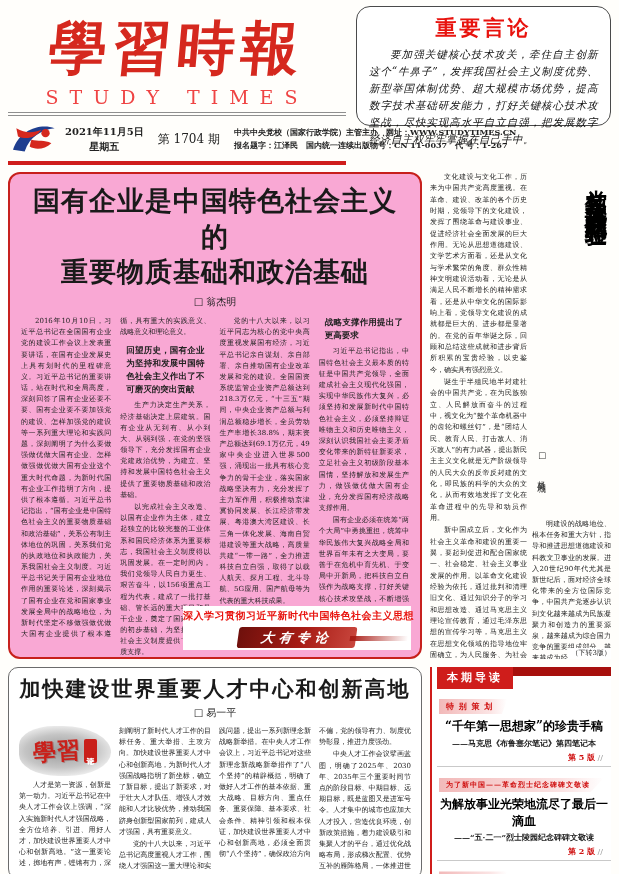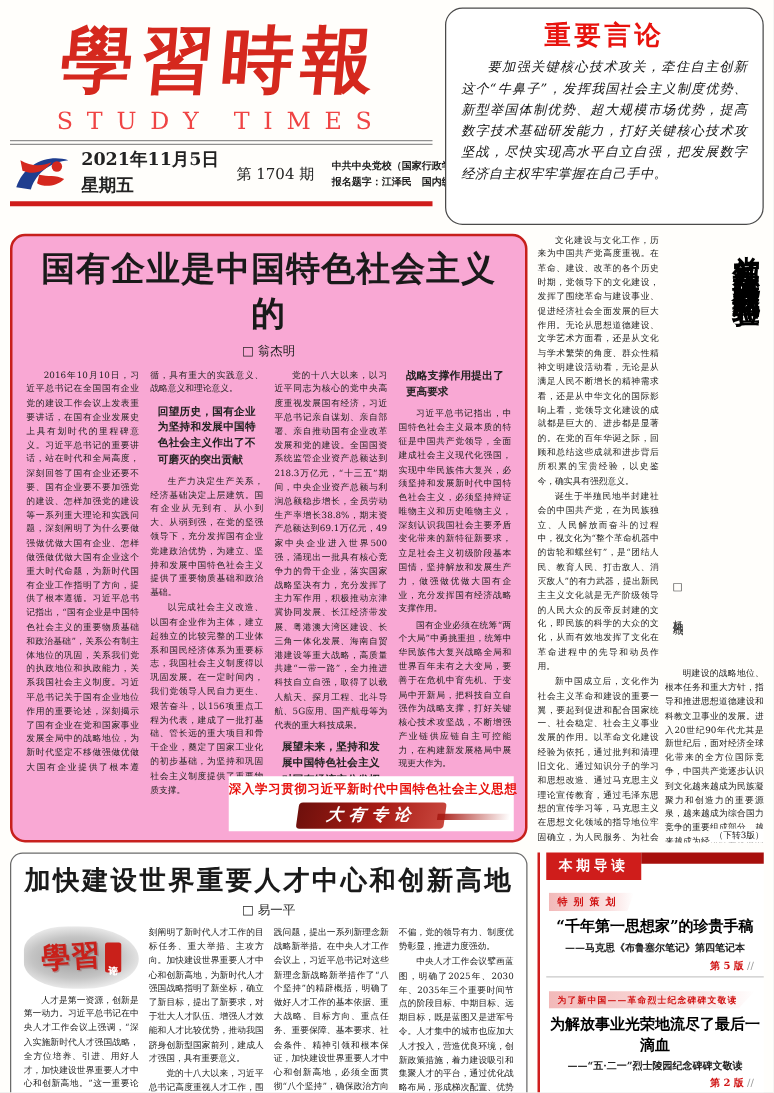--- a/index.html
+++ b/index.html
@@ -20,28 +20,28 @@
     font-size: 58px; letter-spacing: 6px; line-height: 1.45;
     transform: skewX(-5deg); font-family: "DejaVu Serif", serif;
   }
   .mast-sub {
     text-align: center; color: #ef4444; font-size: 19px; letter-spacing: 11px;
     padding-bottom: 4px; border-bottom: 4px double #8f8f8f; margin-top: -4px;
   }
   .infobar { display: flex; align-items: center; gap: 7px; margin-top: 4px; height: 38px; }
   .logo-svg { width: 50px; height: 36px; flex: 0 0 50px; }
   .vdiv { width: 1px; height: 26px; background: #777; }
-  .dateblk { font-size: 14px; font-weight: bold; line-height: 1.5; color:#222; white-space: nowrap; }
+  .dateblk { font-size: 10px; font-weight: bold; line-height: 1.5; text-align: center; color:#222; white-space: nowrap; }
   .issue { font-size: 12px; font-weight: normal; white-space: nowrap; color:#222; }
   .orgblk { font-size: 8px; font-weight: bold; line-height: 1.6; color:#222; white-space: nowrap; }
   .redband { height: 4px; background: #cf1d1b; margin-top: 3px; }
 
   .quote-box {
     flex: 1; border: 1.5px solid #4a4a4a; border-radius: 14px;
-    padding: 7px 12px 6px 12px; height: 174px; background:#fff;
+    padding: 7px 12px 6px 12px; height: 120px; background:#fff;
   }
   .quote-title { text-align: center; color: #e8130e; font-weight: bold; font-size: 21px;
     letter-spacing: 3px; font-family: "DejaVu Sans", sans-serif; }
   .quote-body {
     margin-top: 4px; font-size: 10.5px; line-height: 1.62; text-align: justify;
     text-indent: 2em; font-style: italic; color: #111; letter-spacing: .5px;
   }
 
   
   .main-row { display: flex; gap: 8px; margin-top: 7px; height: 487px; }
@@ -176,20 +176,21 @@
       <div class="quote-box">
         <div class="quote-title">重要言论</div>
         <div class="quote-body">要加强关键核心技术攻关，牵住自主创新这个“牛鼻子”，发挥我国社会主义制度优势、新型举国体制优势、超大规模市场优势，提高数字技术基础研发能力，打好关键核心技术攻坚战，尽快实现高水平自立自强，把发展数字经济自主权牢牢掌握在自己手中。</div>
       </div>
     </div>
 
     <div class="main-row">
       <div class="lead-box">
         <div class="lead-h1">
           <div>国有企业是中国特色社会主义的</div>
+          <div>重要物质基础和政治基础</div>
         </div>
         <div class="lead-author">□ 翁杰明</div>
         <div class="lead-body">
           <p>2016年10月10日，习近平总书记在全国国有企业党的建设工作会议上发表重要讲话，在国有企业发展史上具有划时代的里程碑意义。习近平总书记的重要讲话，站在时代和全局高度，深刻回答了国有企业还要不要、国有企业要不要加强党的建设、怎样加强党的建设等一系列重大理论和实践问题，深刻阐明了为什么要做强做优做大国有企业、怎样做强做优做大国有企业这个重大时代命题，为新时代国有企业工作指明了方向，提供了根本遵循。习近平总书记指出，“国有企业是中国特色社会主义的重要物质基础和政治基础”，关系公有制主体地位的巩固，关系我们党的执政地位和执政能力，关系我国社会主义制度。习近平总书记关于国有企业地位作用的重要论述，深刻揭示了国有企业在党和国家事业发展全局中的战略地位，为新时代坚定不移做强做优做大国有企业提供了根本遵循，具有重大的实践意义、战略意义和理论意义。</p>
           <div class="subhead">回望历史，国有企业为坚持和发展中国特色社会主义作出了不可磨灭的突出贡献</div>
           <p>生产力决定生产关系，经济基础决定上层建筑。国有企业从无到有、从小到大、从弱到强，在党的坚强领导下，充分发挥国有企业党建政治优势，为建立、坚持和发展中国特色社会主义提供了重要物质基础和政治基础。</p>
           <p>以完成社会主义改造、以国有企业作为主体，建立起独立的比较完整的工业体系和国民经济体系为重要标志，我国社会主义制度得以巩固发展。在一定时间内，我们党领导人民自力更生、艰苦奋斗，以156项重点工程为代表，建成了一批打基础、管长远的重大项目和骨干企业，奠定了国家工业化的初步基础，为坚持和巩固社会主义制度提供了重要物质支撑。</p>
           <p>党的十八大以来，以习近平同志为核心的党中央高度重视发展国有经济，习近平总书记亲自谋划、亲自部署、亲自推动国有企业改革发展和党的建设。全国国资系统监管企业资产总额达到218.3万亿元，“十三五”期间，中央企业资产总额与利润总额稳步增长，全员劳动生产率增长38.8%，期末资产总额达到69.1万亿元，49家中央企业进入世界500强，涌现出一批具有核心竞争力的骨干企业，落实国家战略坚决有力，充分发挥了主力军作用，积极推动京津冀协同发展、长江经济带发展、粤港澳大湾区建设、长三角一体化发展、海南自贸港建设等重大战略，高质量共建“一带一路”，全力推进科技自立自强，取得了以载人航天、探月工程、北斗导航、5G应用、国产航母等为代表的重大科技成果。</p>
           <div class="subhead">展望未来，坚持和发展中国特色社会主义对国有经济充分发挥战略支撑作用提出了更高要求</div>
           <p>习近平总书记指出，中国特色社会主义最本质的特征是中国共产党领导，全面建成社会主义现代化强国，实现中华民族伟大复兴，必须坚持和发展新时代中国特色社会主义，必须坚持辩证唯物主义和历史唯物主义，深刻认识我国社会主要矛盾变化带来的新特征新要求，立足社会主义初级阶段基本国情，坚持解放和发展生产力，做强做优做大国有企业，充分发挥国有经济战略支撑作用。</p>

